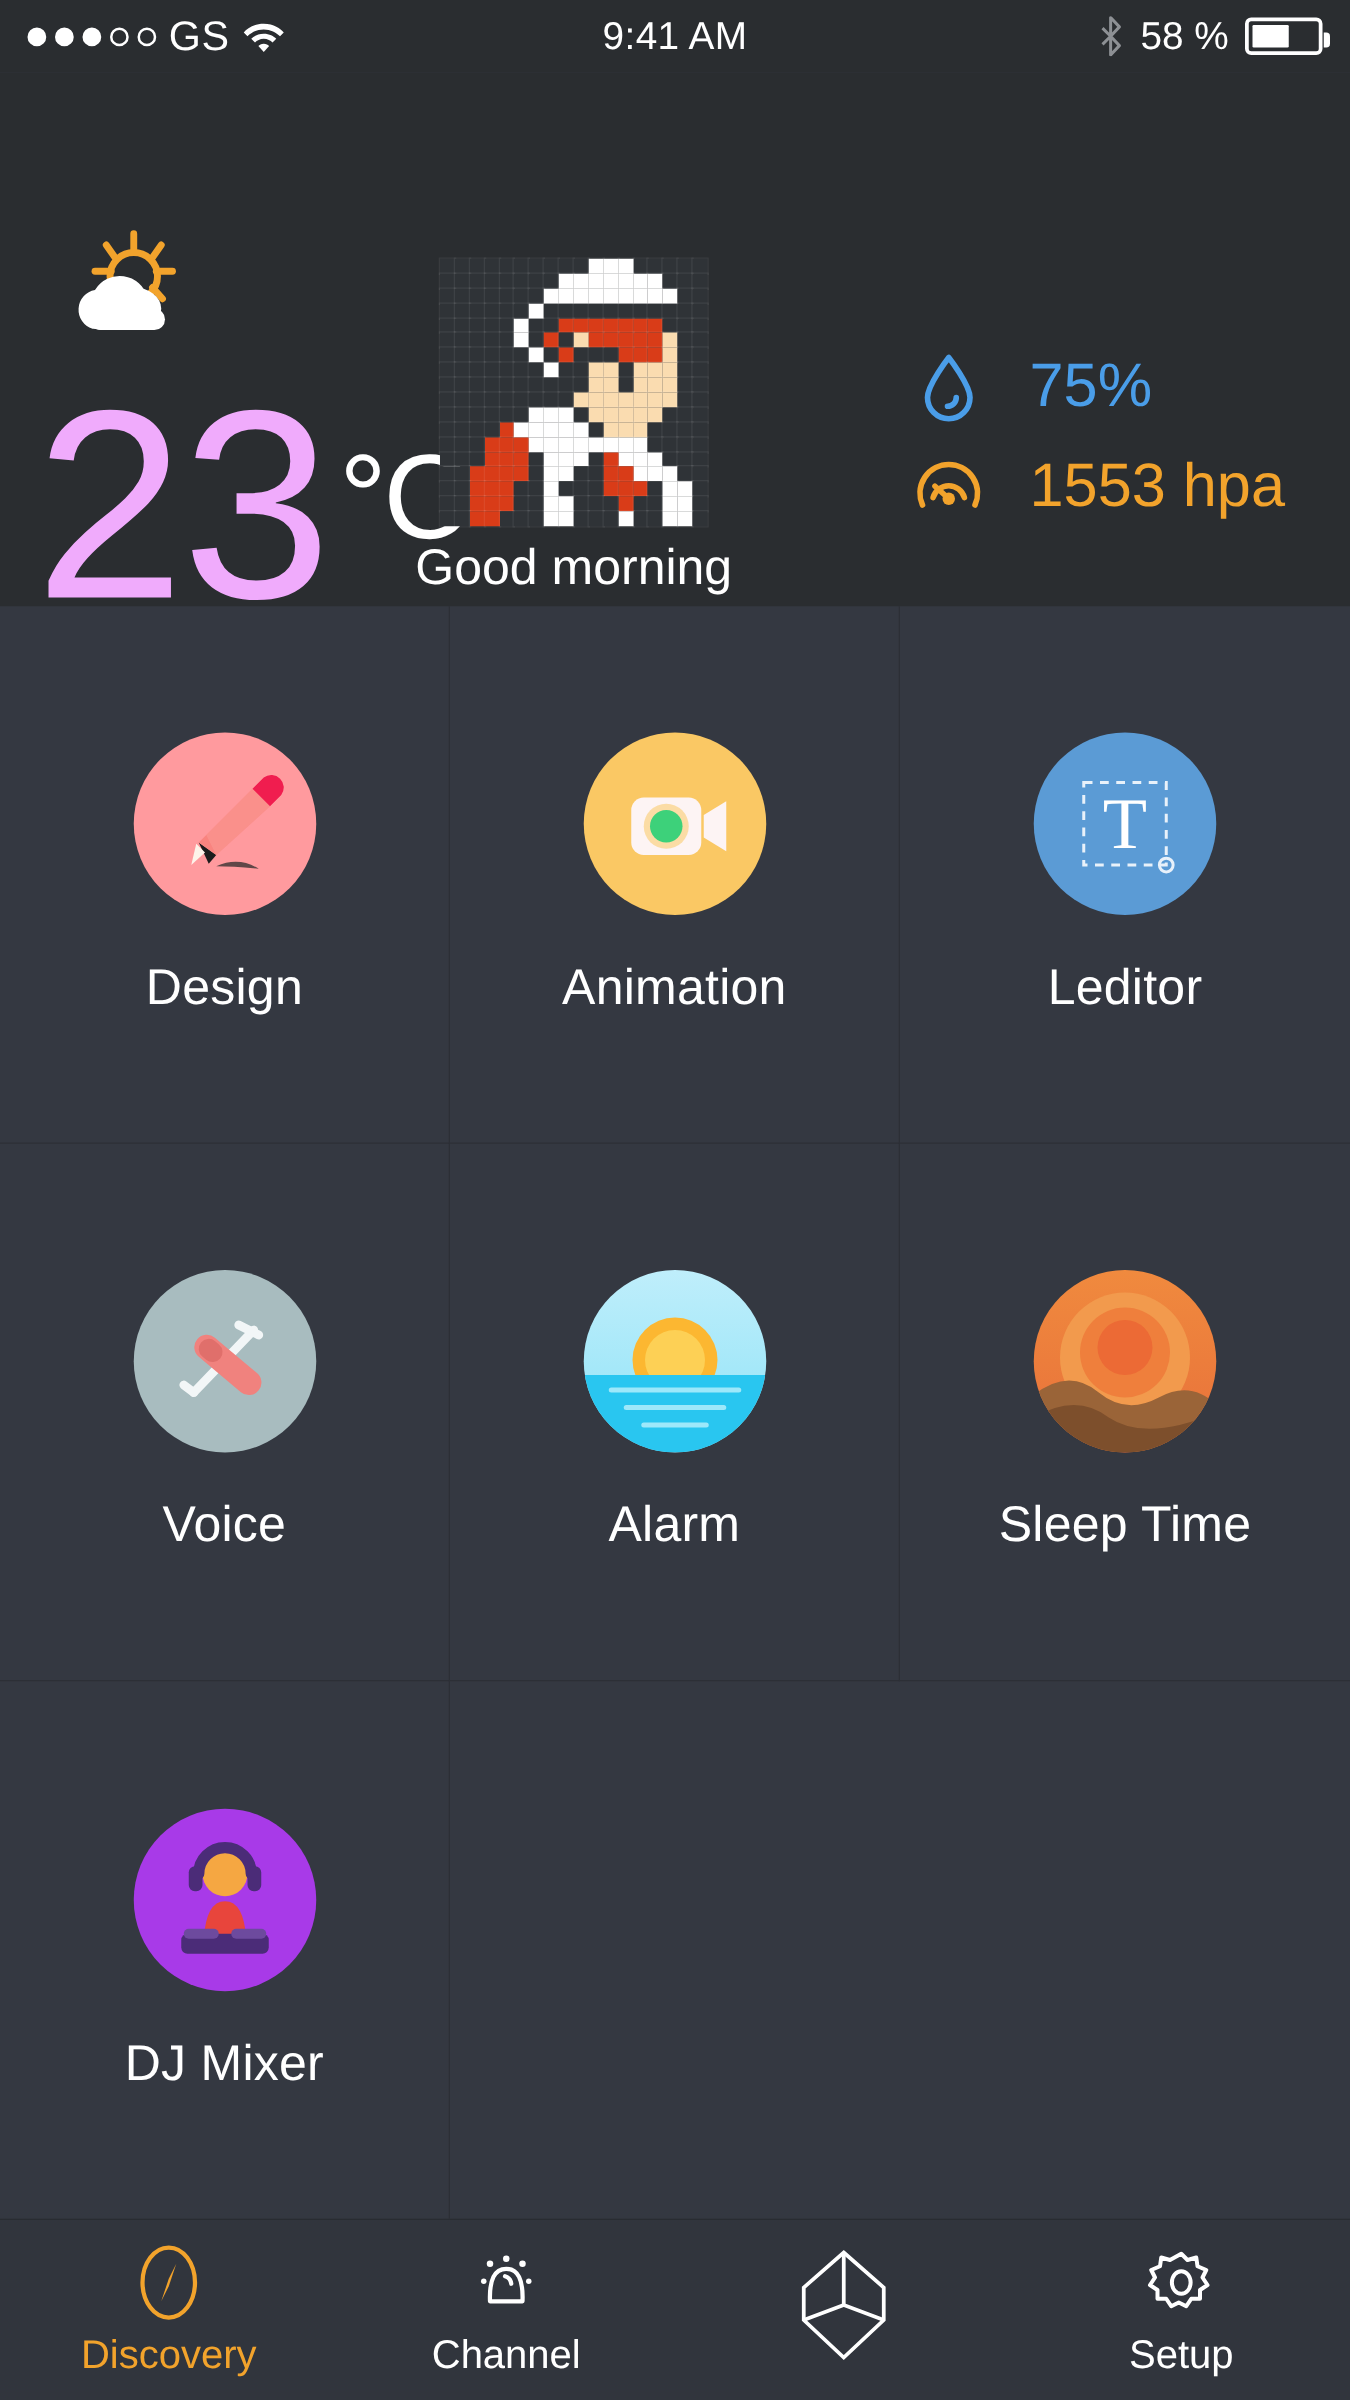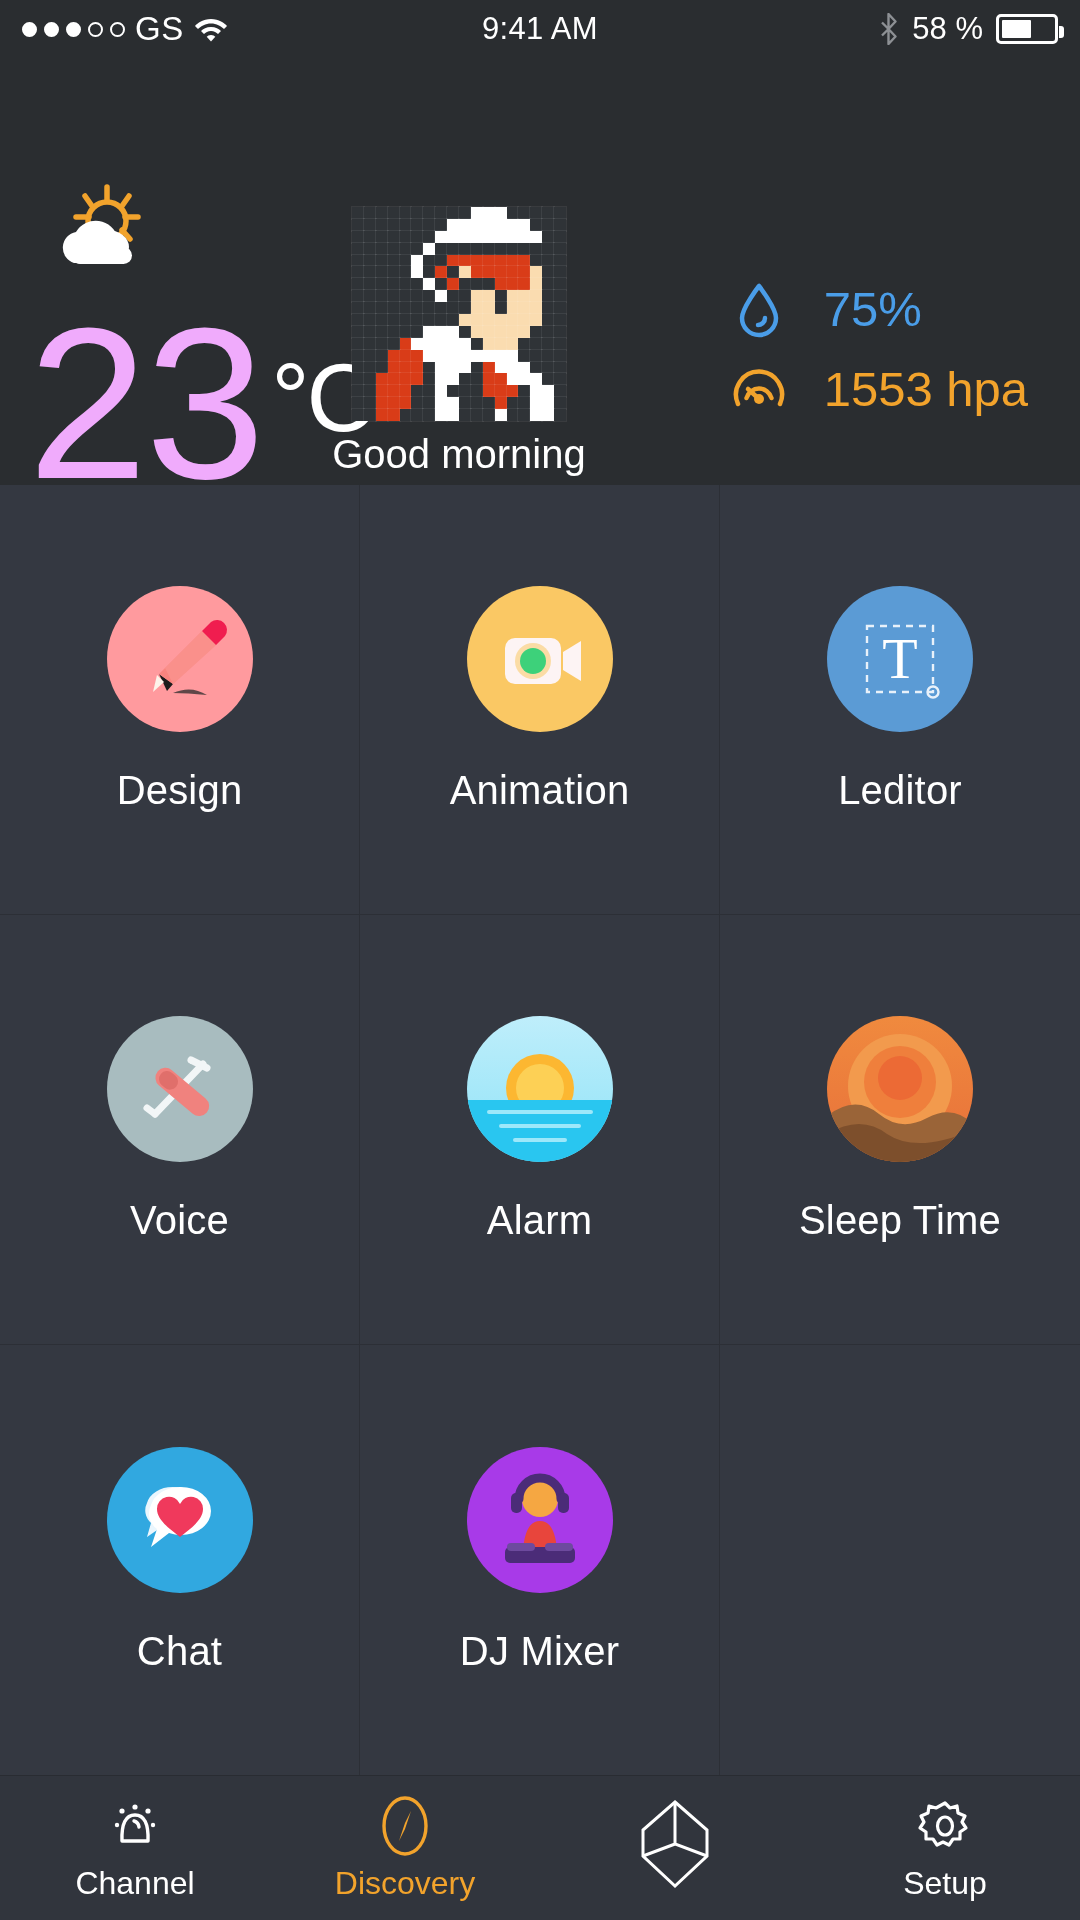--- a/index.html
+++ b/index.html
@@ -611,30 +611,20 @@
           <circle cx="73" cy="70" r="52" fill="#f29a4d"></circle>
           <circle cx="73" cy="66" r="36" fill="#ef7f3c"></circle>
           <circle cx="73" cy="62" r="22" fill="#ec6a35"></circle>
           <path d="M0 100 q28 -22 52 -2 q22 18 48 4 q26 -14 46 6 L146 146 L0 146Z" fill="#9a6438"></path>
           <path d="M0 118 q34 -20 60 0 q30 20 86 -4 L146 146 L0 146Z" fill="#7d4f2c"></path>
         </svg>
       </div>
       <div class="app-label">Sleep Time</div>
     </div>
 
-    <div class="cell">
-      <div class="app-ico" style="background:#31a8e0">
-        <svg viewBox="0 0 146 146" width="146" height="146">
-          <path d="M40 56 a26 20 0 0 1 26 -16 a26 20 0 0 1 26 20 a26 20 0 0 1 -26 20 a36 36 0 0 1 -10 -1 L40 90 L44 76 a20 18 0 0 1 -4 -20 Z" fill="#eaf6fd"></path>
-          <path d="M66 52 a30 24 0 0 1 30 -18 a30 24 0 0 1 30 24 a30 24 0 0 1 -30 24 a40 40 0 0 1 -12 -2 L66 94 L72 76 a22 20 0 0 1 -6 -24 Z" fill="#fff" transform="translate(-22,6)"></path>
-          <path d="M73 90 C60 80 50 72 50 62 a12 12 0 0 1 23 -5 a12 12 0 0 1 23 5 C96 72 86 80 73 90 Z" fill="#f0395c"></path>
-        </svg>
-      </div>
-      <div class="app-label">Chat</div>
-    </div>
 
     <div class="cell">
       <div class="app-ico" style="background:#a83ae8">
         <svg viewBox="0 0 146 146" width="146" height="146">
           <circle cx="73" cy="52" r="18" fill="#f5a742"></circle>
           <path d="M52 52 a21 21 0 0 1 42 0" fill="none" stroke="#4b2c78" stroke-width="9" stroke-linecap="round"></path>
           <rect x="44" y="46" width="11" height="20" rx="5" fill="#4b2c78"></rect>
           <rect x="91" y="46" width="11" height="20" rx="5" fill="#4b2c78"></rect>
           <path d="M56 104 q2 -30 17 -30 q15 0 17 30 Z" fill="#e8453c"></path>
           <rect x="38" y="100" width="70" height="16" rx="5" fill="#4b2c78"></rect>
@@ -642,45 +632,45 @@
           <rect x="78" y="96" width="28" height="8" rx="4" fill="#6d4a9e"></rect>
         </svg>
       </div>
       <div class="app-label">DJ Mixer</div>
     </div>
 
   </div>
 
   <div class="tabbar">
 
+    <div class="tab active">
+      <span class="tab-ico">
+        <svg viewBox="0 0 62 62" width="62" height="62">
+          <ellipse cx="31" cy="31" rx="21" ry="28" fill="none" stroke="#f2a32c" stroke-width="3.4"></ellipse>
+          <path d="M37 16 L31 34 L25 46 L31 28 Z" fill="#f2a32c"></path>
+        </svg>
+      </span>
+      <span class="tab-label">Discovery</span>
+    </div>
+
     <div class="tab">
       <span class="tab-ico">
         <svg viewBox="0 0 62 62" width="62" height="62">
           <path d="M18 46 q-1 -26 13 -26 q14 0 13 26 Z" fill="none" stroke="#fff" stroke-width="3.4" stroke-linejoin="round"></path>
           <path d="M30 26 a7 7 0 0 1 5 6" fill="none" stroke="#fff" stroke-width="3.4" stroke-linecap="round"></path>
           <circle cx="31" cy="12" r="2.6" fill="#fff"></circle>
           <circle cx="18" cy="16" r="2.6" fill="#fff"></circle>
           <circle cx="44" cy="16" r="2.6" fill="#fff"></circle>
           <circle cx="13" cy="30" r="2.2" fill="#fff"></circle>
           <circle cx="49" cy="30" r="2.2" fill="#fff"></circle>
         </svg>
       </span>
       <span class="tab-label">Channel</span>
     </div>
 
-    <div class="tab active">
-      <span class="tab-ico">
-        <svg viewBox="0 0 62 62" width="62" height="62">
-          <ellipse cx="31" cy="31" rx="21" ry="28" fill="none" stroke="#f2a32c" stroke-width="3.4"></ellipse>
-          <path d="M37 16 L31 34 L25 46 L31 28 Z" fill="#f2a32c"></path>
-        </svg>
-      </span>
-      <span class="tab-label">Discovery</span>
-    </div>
-
     <div class="tab cube">
       <span class="tab-ico">
         <svg viewBox="0 0 96 96" width="96" height="96">
           <path d="M48 6 L80 34 L80 60 L48 90 L16 60 L16 34 Z" fill="none" stroke="#fff" stroke-width="3"></path>
           <path d="M48 6 L48 48 L80 60 M48 48 L16 60" fill="none" stroke="#fff" stroke-width="3"></path>
           <path d="M48 48 L80 34 M48 48 L16 34" fill="none" stroke="#fff" stroke-width="3" opacity="0"></path>
         </svg>
       </span>
       <span class="tab-label"></span>
     </div>

